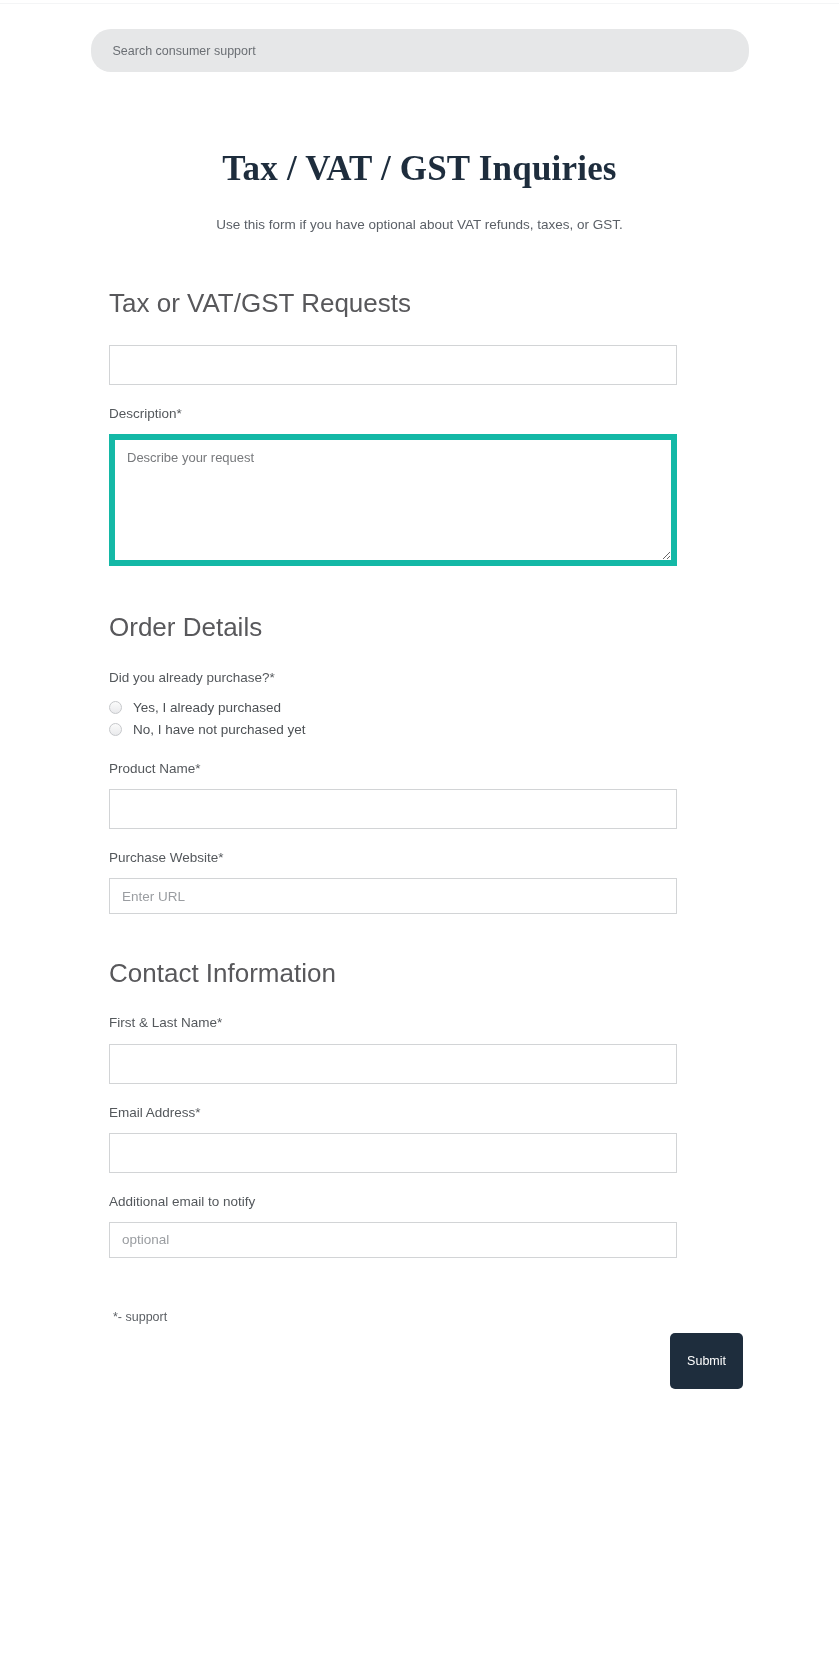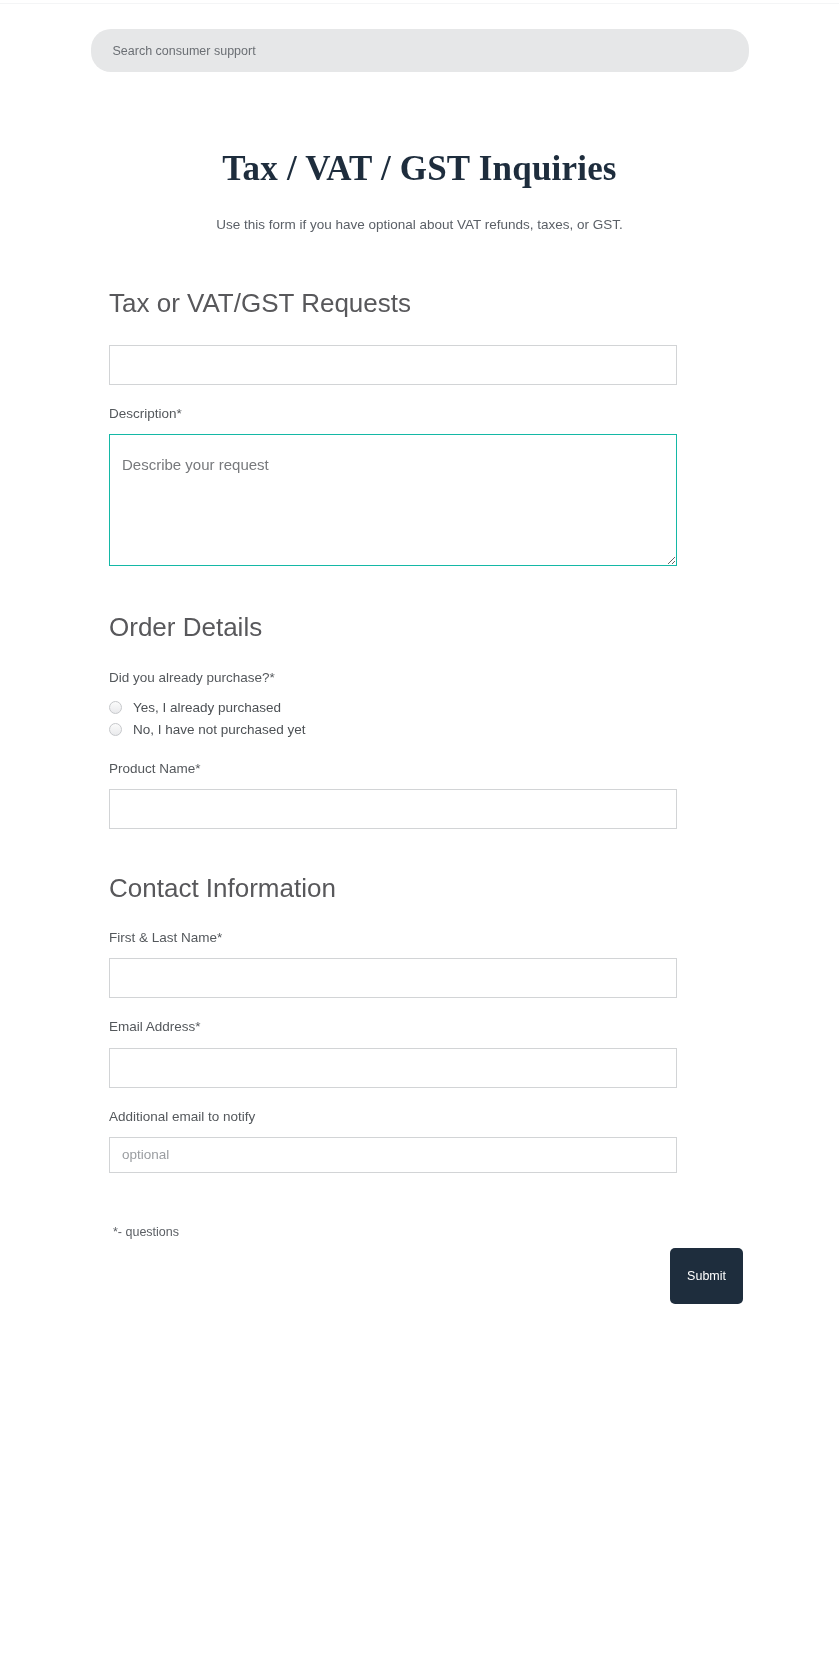--- a/index.html
+++ b/index.html
@@ -107,26 +107,26 @@
     padding: 0 12px;
     outline: none;
     border-radius: 0;
     display: block;
   }
   .text-input.short { height: 36px; }
   .text-input::placeholder { color: #9a9da1; }
   textarea.text-area {
     width: 568px;
     height: 132px;
-    border: 1px solid #14b8a6;
+    border: 6px solid #14b8a6;
     background: #fff;
     font-family: "Liberation Sans", sans-serif;
-    font-size: 15px;
+    font-size: 13px;
     color: #3c3c3c;
-    padding: 20px 12px;
+    padding: 10px 12px;
     outline: none;
     resize: vertical;
     display: block;
     line-height: 1.3;
   }
   textarea.text-area::placeholder { color: #77797c; }
 
   
   .radio-group { margin-top: 10px; }
   .radio-row {
@@ -251,37 +251,41 @@
           <span class="radio-label">No, I have not purchased yet</span>
         </div>
       </div>
     </div>
 
     <div class="field">
       <label class="field-label">Product Name*</label>
       <input class="text-input" type="text" placeholder="" style="">
     </div>
 
+    <div class="field">
+      <label class="field-label">Purchase Website*</label>
+      <input class="text-input short" type="text" placeholder="Enter URL" style="">
+    </div>
 
     <h2 class="section-title spaced2">Contact Information</h2>
 
     <div class="field">
       <label class="field-label">First &amp; Last Name*</label>
       <input class="text-input" type="text" placeholder="" style="">
     </div>
 
     <div class="field">
       <label class="field-label">Email Address*</label>
       <input class="text-input" type="text" placeholder="" style="">
     </div>
 
     <div class="field">
       <label class="field-label">Additional email to notify</label>
       <input class="text-input short" type="text" placeholder="optional" style="">
     </div>
 
     <div class="footer">
-      <div class="required-note">*- questions</div>
+      <div class="required-note">*- support</div>
       <button type="submit" class="submit-btn">Submit</button>
     </div>
 
   </form>
 </div>
 
 </body></html>

